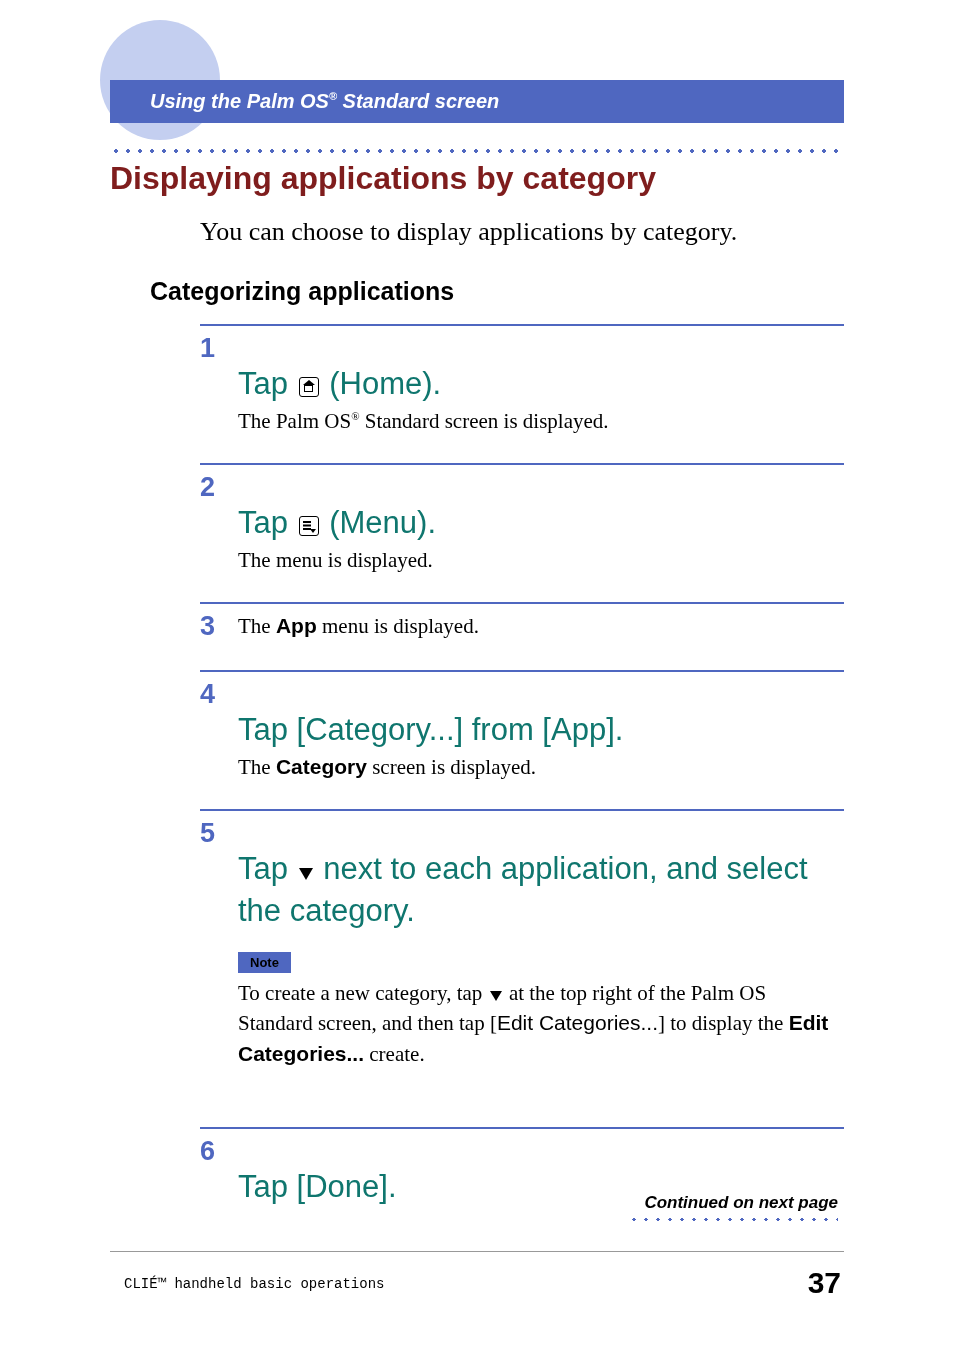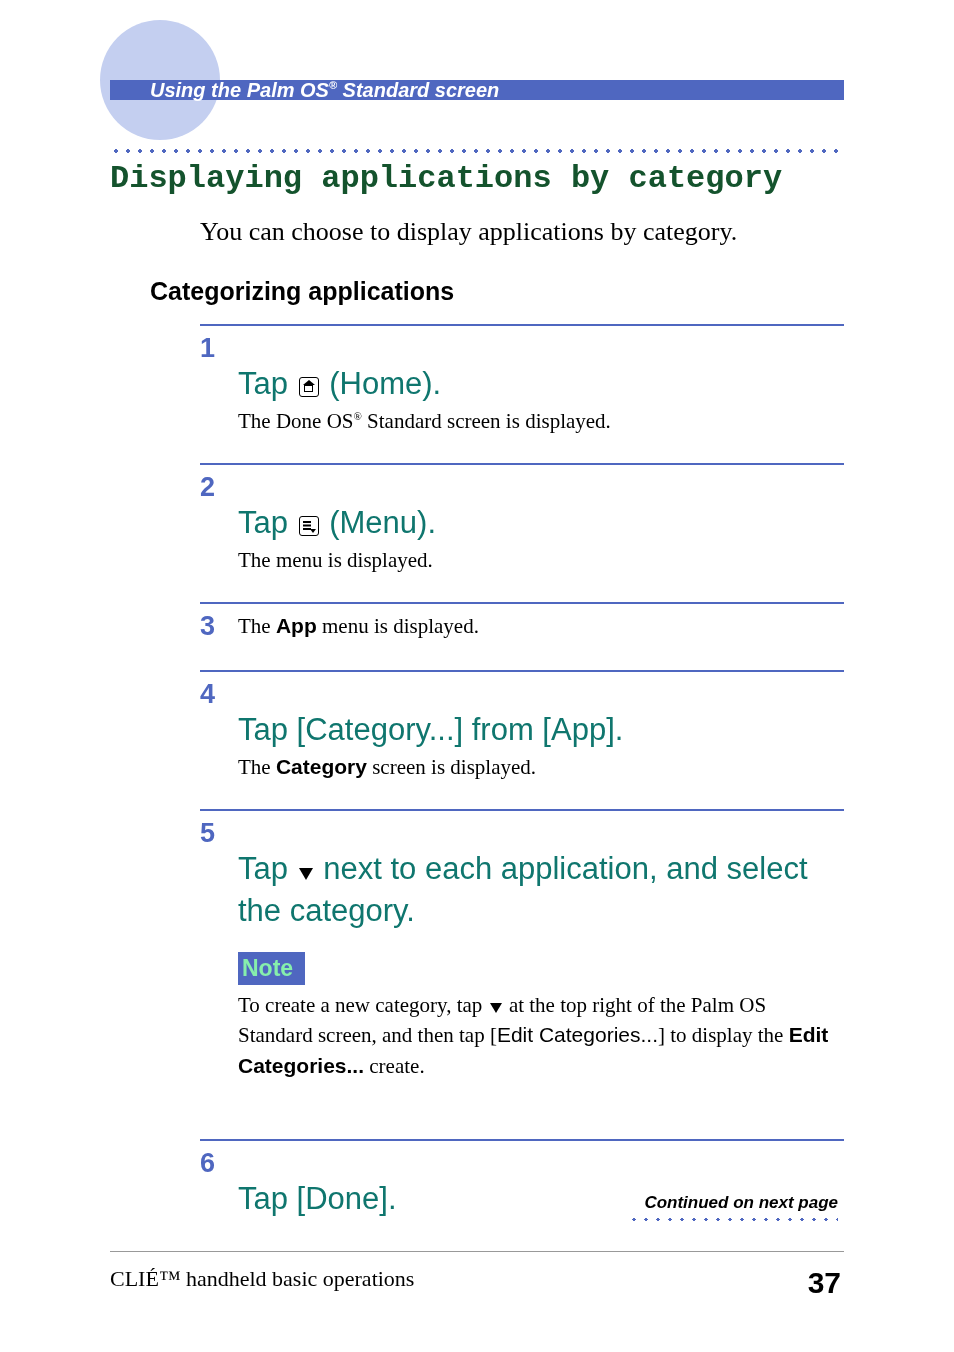--- a/index.html
+++ b/index.html
@@ -28,21 +28,21 @@
     background: #c4cff0;
     z-index: 0;
   }
 
   
   .header-bar {
     position: absolute;
     left: 110px;
     right: 110px;
     top: 80px;
-    height: 20px;
+    height: 43px;
     background: #4f67c0;
     z-index: 1;
     display: flex;
     align-items: center;
     padding-left: 40px;
     box-sizing: border-box;
   }
   .header-bar-text {
     color: #fff;
     font-family: Arial, Helvetica, sans-serif;
@@ -67,23 +67,23 @@
   
   .dotted-rule {
     margin-top: 28px;
     height: 6px;
     background-image: radial-gradient(circle, #4f67c0 1.6px, transparent 1.8px);
     background-size: 12px 6px;
     background-repeat: repeat-x;
     background-position: left center;
   }
   .section-title {
-    font-family: Liberation Mono, monospace;
+    font-family: Liberation Sans, sans-serif;
     font-weight: bold;
-    color: #14532d;
+    color: #7f1d1d;
     font-size: 32px;
     margin: 6px 0 20px 0;
   }
 
   
   .intro {
     margin-left: 90px;
     font-size: 26px;
     font-family: "Times New Roman", serif;
     margin-bottom: 30px;
@@ -208,25 +208,25 @@
   .tri-down.small {
     border-left-width: 6px;
     border-right-width: 6px;
     border-top-width: 10px;
   }
 
   
   .note-label {
     display: inline-block;
     background: #4f67c0;
-    color: #86efac;
+    color: #000000;
     font-family: Arial, Helvetica, sans-serif;
     font-weight: bold;
-    font-size: 23px;
-    padding: 3px 12px 3px 4px;
+    font-size: 13px;
+    padding: 3px 12px 3px 12px;
     margin: 18px 0 6px 0;
   }
   .note-body {
     font-family: "Times New Roman", serif;
     font-size: 21px;
     line-height: 1.4;
     margin-bottom: 30px;
   }
   .sans-regular { font-family: Arial, Helvetica, sans-serif; font-size: 21px; }
 
@@ -256,24 +256,24 @@
 
   .footer-rule {
     position: absolute;
     left: 110px;
     right: 110px;
     bottom: 100px;
     border-top: 1px solid #999;
   }
   .footer-left {
     position: absolute;
-    left: 110px;
+    left: 124px;
     bottom: 60px;
-    font-family: Liberation Serif, serif;
-    font-size: 22px;
+    font-family: Liberation Mono, monospace;
+    font-size: 14px;
   }
   .footer-right {
     position: absolute;
     right: 113px;
     bottom: 52px;
     font-family: Arial, Helvetica, sans-serif;
     font-weight: 900;
     font-size: 30px;
   }
 </style>
@@ -302,21 +302,21 @@
     <div class="steps">
 
       <hr class="step-rule">
       <div class="step">
         <div class="step-num">1</div>
         <div class="step-body">
           <div class="step-action">
             <span>Tap </span><span class="icon-box icon-home"></span><span> (Home).</span>
           </div>
           <div class="step-detail">
-            <span>The Done OS</span><sup>®</sup><span> Standard screen is displayed.</span>
+            <span>The Palm OS</span><sup>®</sup><span> Standard screen is displayed.</span>
           </div>
         </div>
       </div>
 
       <hr class="step-rule">
       <div class="step">
         <div class="step-num">2</div>
         <div class="step-body">
           <div class="step-action">
             <span>Tap </span><span class="icon-box icon-menu"></span><span> (Menu).</span>

